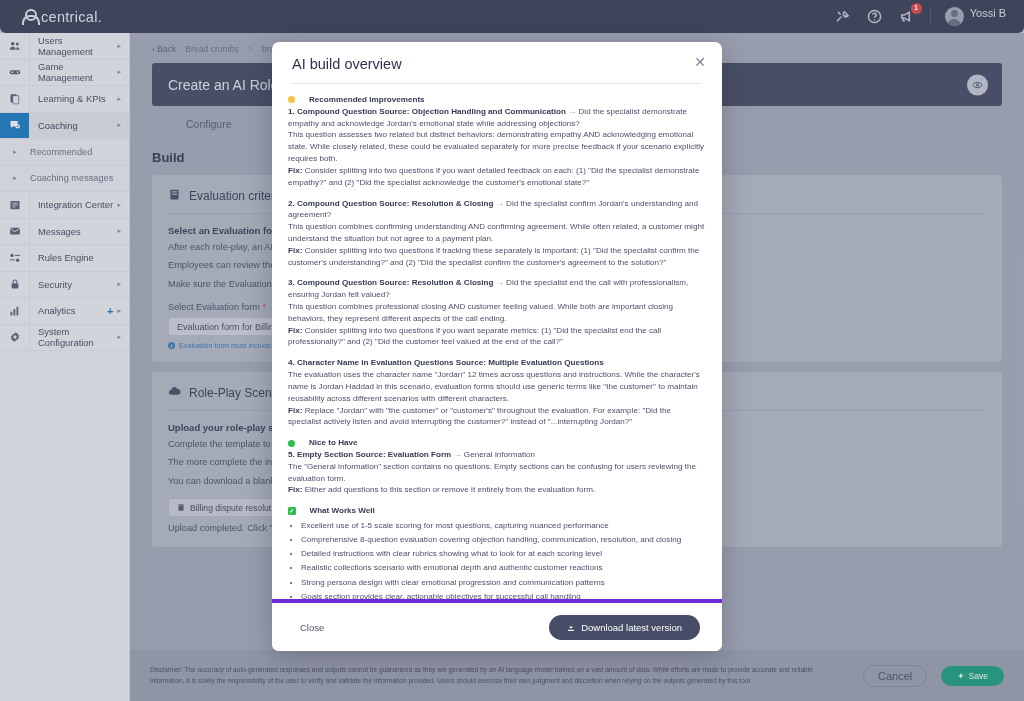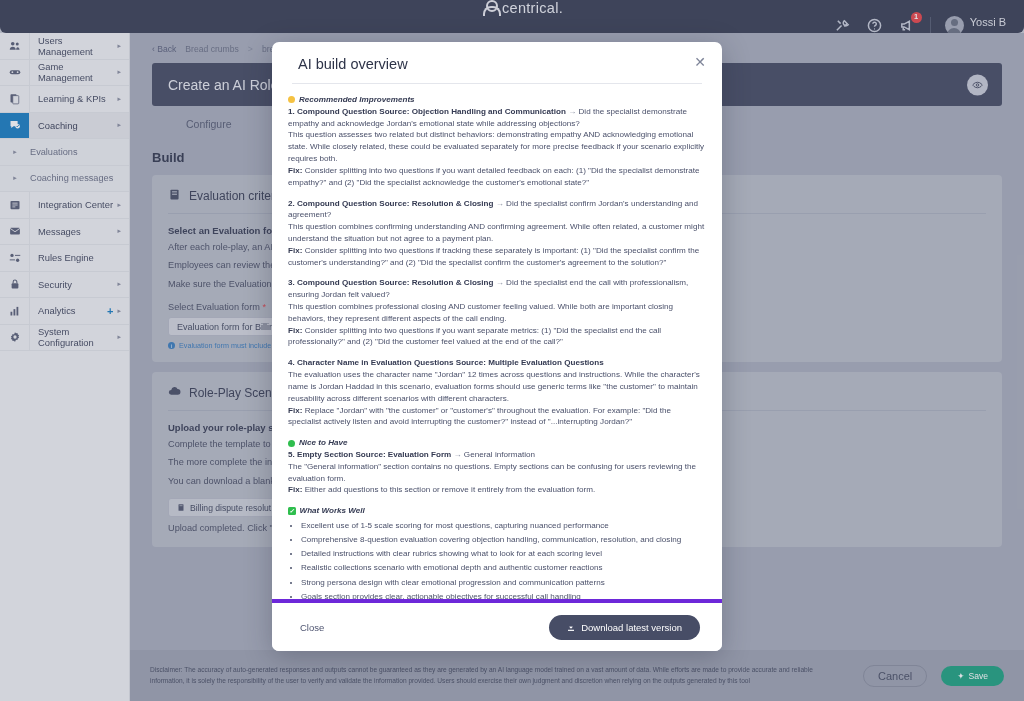--- a/index.html
+++ b/index.html
@@ -9,21 +9,20 @@
     background: #c9ccd6;
     overflow: hidden;
   }
   .app { position: relative; width: 1024px; height: 701px; background:#c9ccd6; }
 
   
   .topbar {
     position:absolute; top:0; left:0; width:1024px; height:33px;
     background:#3b4157; display:flex; align-items:center;
     border-radius: 0 0 6px 6px;
-    flex-direction: column;
   }
   .logo { display:flex; align-items:center; gap:5px; margin-left:22px; }
   .logo-mark { width:14px; height:16px; position:relative; }
   .logo-mark::before{
     content:""; position:absolute; top:0; left:3px; width:8px; height:8px;
     border:2px solid #e9eaf0; border-radius:50%;
   }
   .logo-mark::after{
     content:""; position:absolute; bottom:0px; left:0px; width:14px; height:8px;
     border:2px solid #e9eaf0; border-bottom:none;
@@ -139,34 +138,34 @@
     font-size:8.6px; padding:5px 16px; cursor:pointer; display:flex; align-items:center; gap:4px;
   }
 
   
   .overlay { position:absolute; inset:0; background:rgba(80,85,105,0.18); }
   .modal {
     position:absolute; left:272px; top:42px; width:450px; height:609px;
     background:#ffffff; border-radius:7px; box-shadow:0 6px 28px rgba(30,34,50,.28);
     display:flex; flex-direction:column; overflow:hidden;
   }
-  .modal-header { padding:14px 36px 0 20px; position:relative;margin-left:6px; }
+  .modal-header { padding:14px 36px 0 20px; position:relative; }
   .modal-title { font-size:14.5px; color:#2d3348; }
   .modal-close {
     position:absolute; right:14px; top:12px; width:16px; height:16px; cursor:pointer;
     display:flex; align-items:center; justify-content:center; color:#7e8498; font-size:14px; line-height:1;
   }
   .modal-rule { margin:11px 20px 0 20px; border-top:1px solid #e4e6ec; }
   .modal-body {
     flex:1; overflow-y:auto; padding:10px 16px 4px 16px;
     font-size:8.1px; color:#4a506a; line-height:1.46;
   }
   .modal-body::-webkit-scrollbar{ width:6px; }
   .modal-body::-webkit-scrollbar-thumb{ background:#cfd2db; border-radius:3px;}
-  .sec-head { font-weight:bold; color:#343a52; display:flex; align-items:center; gap:4px;font-style:italic; }
+  .sec-head { font-weight:bold; color:#343a52; display:flex; align-items:center; gap:14px; }
   .emoji-dot { width:7px; height:7px; border-radius:50%; display:inline-block; }
   .emoji-dot.amber{ background:#f5c242; }
   .emoji-dot.green{ background:#2fbe4e; }
   .emoji-sq {
     width:7.5px;height:7.5px;border-radius:1.5px;background:#2fbe4e;color:#fff;
     font-size:6px;display:inline-flex;align-items:center;justify-content:center;
   }
   .item-title { font-weight:bold; color:#343a52; }
   .arrow-sep { color:#8b90a3; font-weight:normal; }
   .p { margin-top:0; }
@@ -266,21 +265,21 @@
             <path d="M2 2.5h9.5v7H6l-3 2.5v-2.5H2z"></path>
             <circle cx="11.5" cy="9.5" r="3" fill="#fff"></circle>
             <path d="M10 9.4l1 1 2-2.2" stroke="#1b7fc4" stroke-width="1.3" fill="none"></path>
           </svg>
         </span>
       <span class="nav-label">Coaching</span>
       <span class="nav-arrow">▸</span>
     </div>
     <div class="nav-sub">
       <span class="sub-arrow">▸</span>
-      <span class="sub-label">Evaluations</span>
+      <span class="sub-label">Recommended</span>
     </div>
     <div class="nav-sub">
       <span class="sub-arrow">▸</span>
       <span class="sub-label">Coaching messages</span>
     </div>
     <div class="nav-item">
       <span class="nav-icon">
           <svg viewBox="0 0 16 16">
             <rect x="2" y="2.5" width="12" height="11" rx="1.3"></rect>
             <path d="M4.5 5.5h7M4.5 8h7M4.5 10.5h4" stroke="#f0f1f4" stroke-width="1.1"></path>

